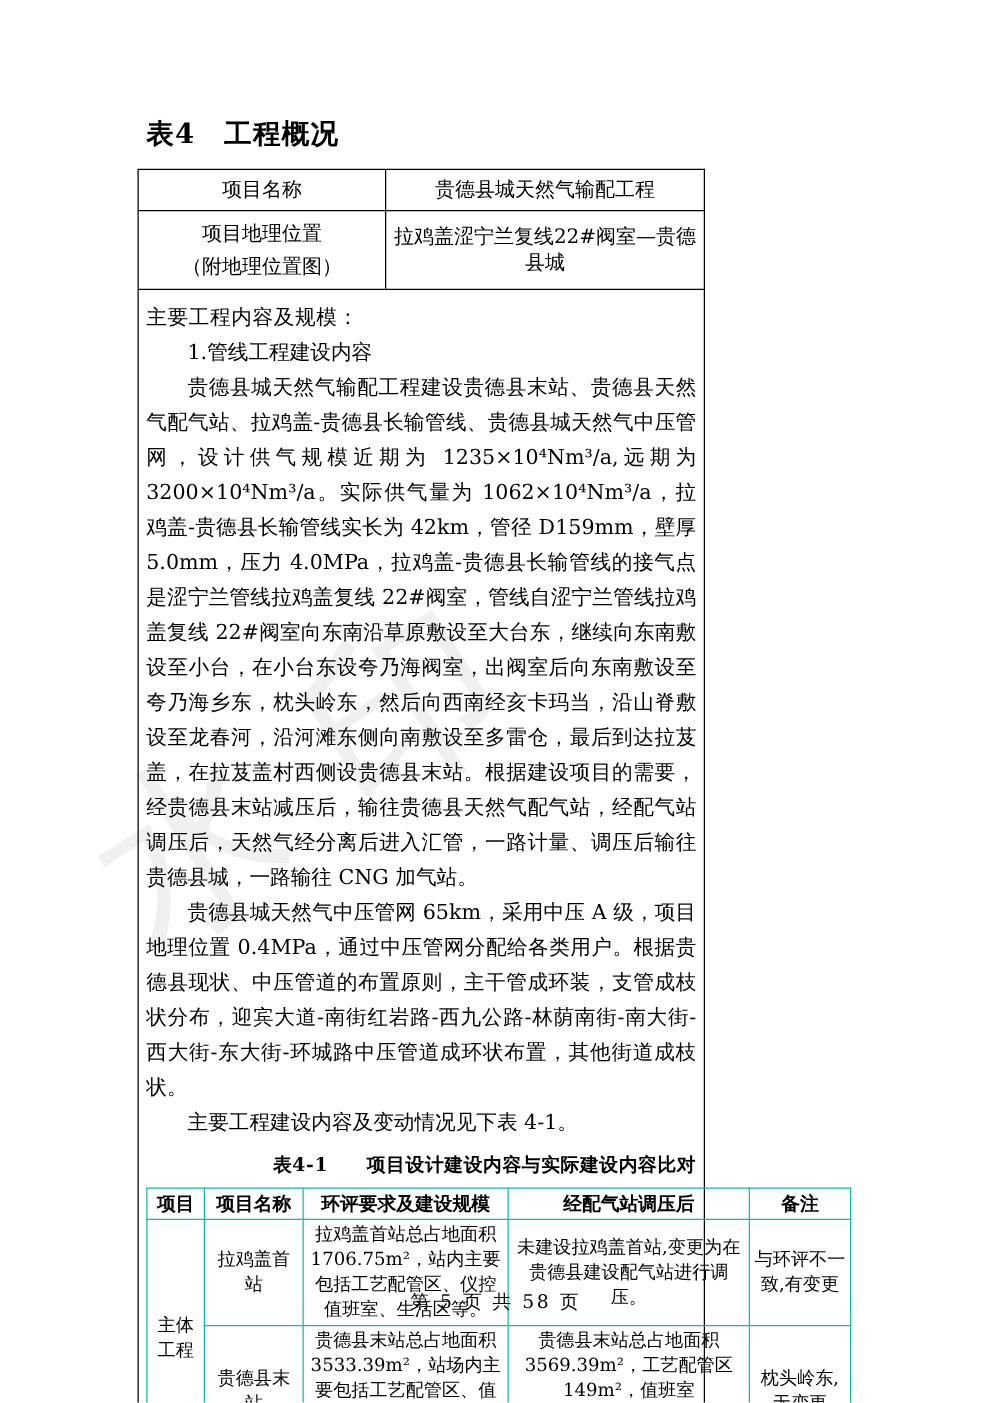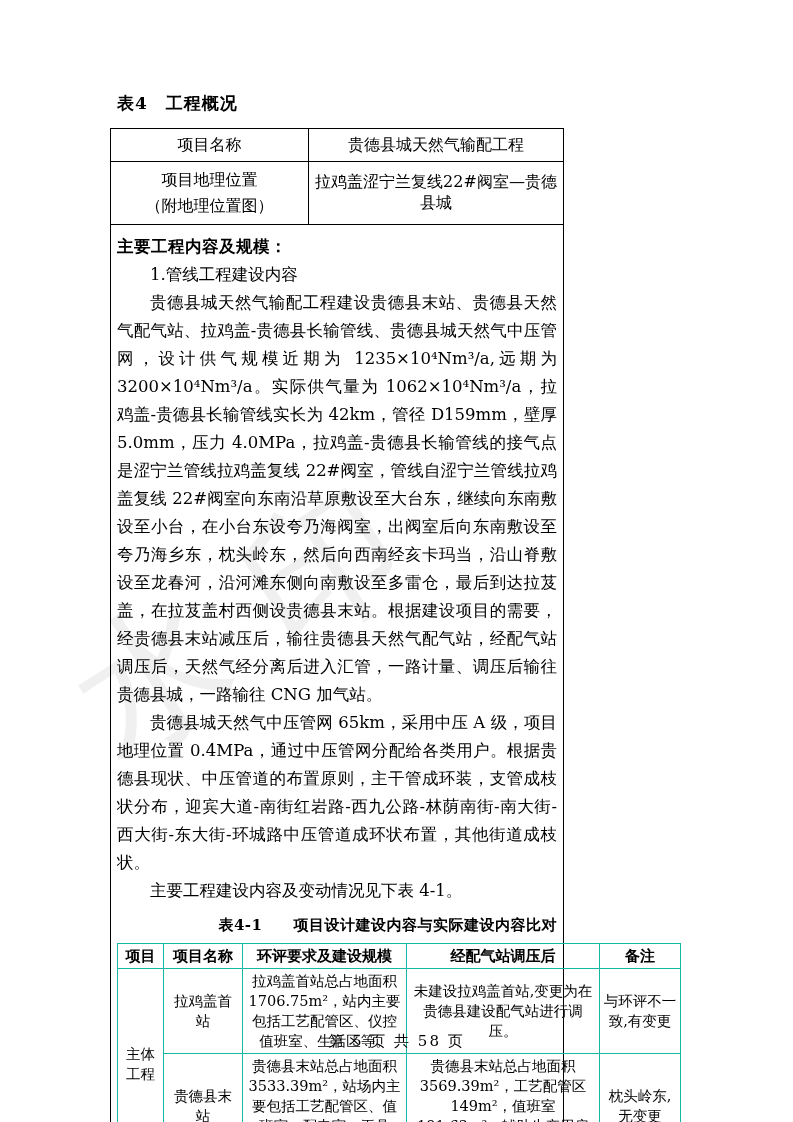--- a/index.html
+++ b/index.html
@@ -26,21 +26,21 @@
     font-family: "DejaVu Sans", sans-serif;
   }
   .doc {
     position: absolute;
     left: 110px; top: 92px;
     width: 574px;
     z-index: 1;
   }
   .doc-title {
     font-weight: bold;
-    font-size: 17px;
+    font-size: 22px;
     margin-left: 7px;
     margin-bottom: 13px;
     letter-spacing: 1px;
   }
   .outer-table {
     width: 454px;
     border: 1px solid #000;
   }
   .info-row {
     display: flex;
@@ -66,21 +66,21 @@
     text-align: center;
   }
   .row-1 { height: 33px; }
   .row-2 { height: 63px; }
   .main-cell {
     padding: 8px 6px 6px 6px;
     font-size: 16.5px;
     line-height: 28px;
   }
   .main-cell p { text-align: justify; }
-  .bold-head { font-weight: bold; letter-spacing: 0.5px; }
+  .bold-head { font-weight: normal; letter-spacing: 0.5px; }
   .indent { text-indent: 2em; }
   .t41-title {
     text-align: right;
     font-weight: bold;
     font-size: 15px;
     margin: 6px 0 4px 0;
     letter-spacing: 0.5px;
   }
   table.t41 {
     border-collapse: collapse;

